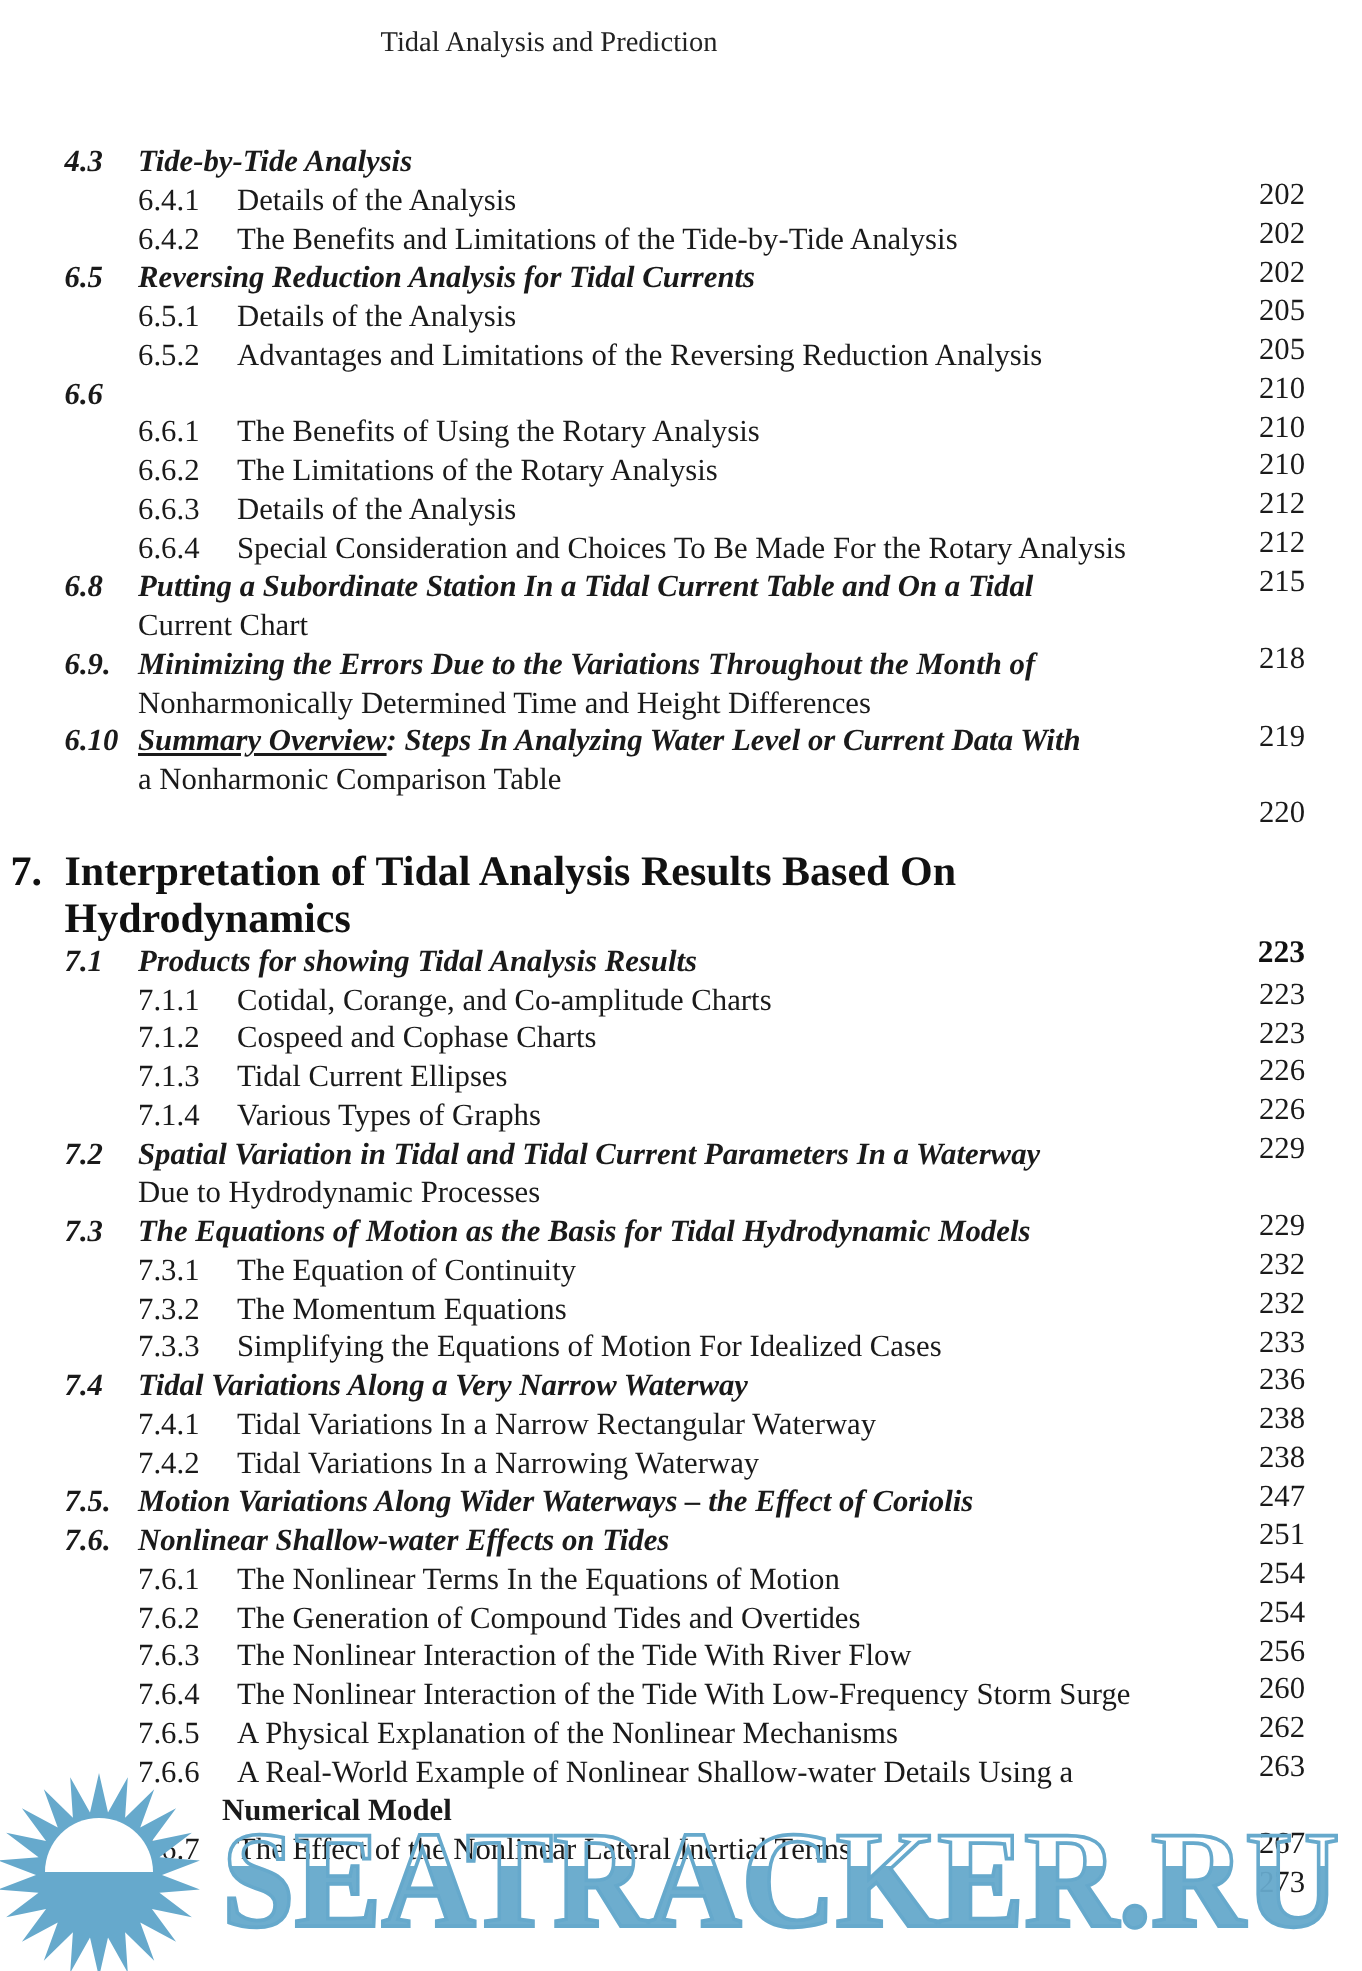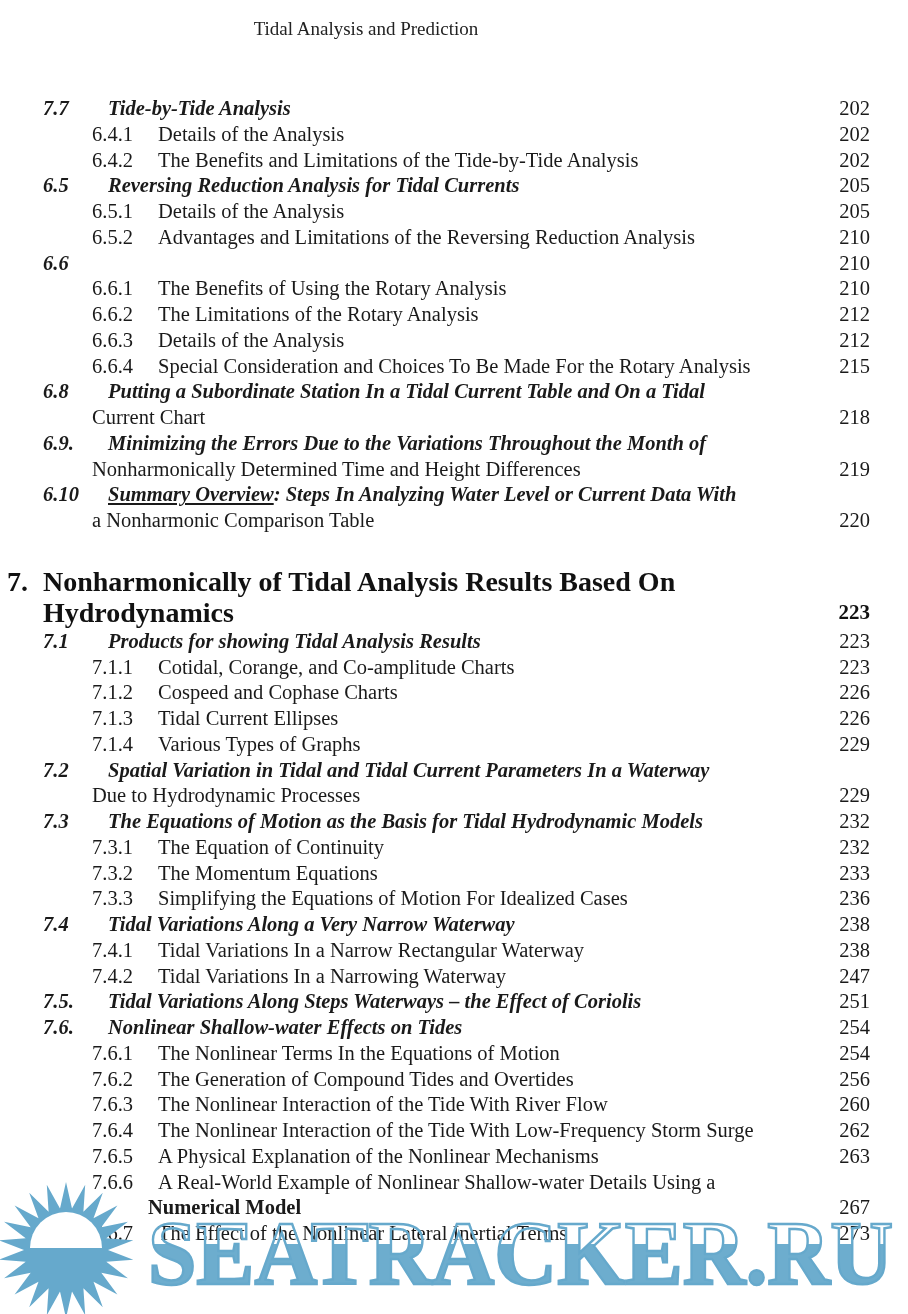--- a/index.html
+++ b/index.html
@@ -4,24 +4,24 @@
 <style>
   html, body { margin: 0; padding: 0; background: #ffffff; }
   body { width: 908px; height: 1314px; position: relative; overflow: hidden;
          font-family: "Liberation Serif", "DejaVu Serif", serif; color: #1a1a1a; }
   .running-head { position: absolute; top: 18px; left: 0; width: 732px; text-align: center;
                   font-size: 19px; color: #222; }
   .toc { position: absolute; left: 0; top: 96px; width: 908px; }
   .row { position: relative; height: 25.75px; line-height: 25.75px; font-size: 20.5px; white-space: nowrap; }
   .row .num { position: absolute; }
   .row .title { position: absolute; }
-  .row .page { position: absolute; right: 38px; text-align: center; }
+  .row .page { position: absolute; right: 38px; text-align: center; margin-top: 22px; }
   .row.sec { font-weight: bold; font-style: italic; }
   .row.sec .num { left: 43px; }
-  .row.sec .title { left: 108px; text-align: center; }
+  .row.sec .title { left: 92px; text-align: center; }
   .row.sec .page { font-weight: normal; font-style: normal; }
   .row.sub .num { left: 92px; }
   .row.sub .title { left: 158px; }
   .row.cont .title { left: 92px; text-align: center; }
   .row.subcont .title { left: 148px; font-weight: bold; }
   .u { text-decoration: underline; }
   .chapter-gap { height: 32px; }
   .row.chap { height: 31.5px; line-height: 31.5px; font-size: 28px; font-weight: bold; color: #111; }
   .row.chap .num { left: 7px; }
   .row.chap .title { left: 43px; }
@@ -29,21 +29,21 @@
   .watermark { position: absolute; left: 0; top: 1180px; width: 908px; height: 134px; pointer-events: none; }
 </style>
 </head>
 <body>
 
 <div class="running-head">Tidal Analysis and Prediction</div>
 
 <div class="toc">
   <div id="part1">
       <div class="row sec">
-        <span class="num">7.7</span>
+        <span class="num">4.3</span>
         <span class="title">Tide-by-Tide Analysis</span>
         <span class="page">202</span>
       </div>
       <div class="row sub">
         <span class="num">6.4.1</span>
         <span class="title">Details of the Analysis</span>
         <span class="page">202</span>
       </div>
       <div class="row sub">
         <span class="num">6.4.2</span>
@@ -116,21 +116,21 @@
       </div>
       <div class="row cont">
         <span class="num"></span>
         <span class="title">a Nonharmonic Comparison Table</span>
         <span class="page">220</span>
       </div>
     </div>
   <div class="chapter-gap"></div>
   <div class="row chap">
     <span class="num">7.</span>
-    <span class="title">Nonharmonically of Tidal Analysis Results Based On</span>
+    <span class="title">Interpretation of Tidal Analysis Results Based On</span>
   </div>
   <div class="row chap">
     <span class="title">Hydrodynamics</span>
     <span class="page">223</span>
   </div>
   <div id="part2">
       <div class="row sec">
         <span class="num">7.1</span>
         <span class="title">Products for showing Tidal Analysis Results</span>
         <span class="page">223</span>
@@ -195,21 +195,21 @@
         <span class="title">Tidal Variations In a Narrow Rectangular Waterway</span>
         <span class="page">238</span>
       </div>
       <div class="row sub">
         <span class="num">7.4.2</span>
         <span class="title">Tidal Variations In a Narrowing Waterway</span>
         <span class="page">247</span>
       </div>
       <div class="row sec">
         <span class="num">7.5.</span>
-        <span class="title">Tidal Variations Along Steps Waterways – the Effect of Coriolis</span>
+        <span class="title">Motion Variations Along Wider Waterways – the Effect of Coriolis</span>
         <span class="page">251</span>
       </div>
       <div class="row sec">
         <span class="num">7.6.</span>
         <span class="title">Nonlinear Shallow-water Effects on Tides</span>
         <span class="page">254</span>
       </div>
       <div class="row sub">
         <span class="num">7.6.1</span>
         <span class="title">The Nonlinear Terms In the Equations of Motion</span>

